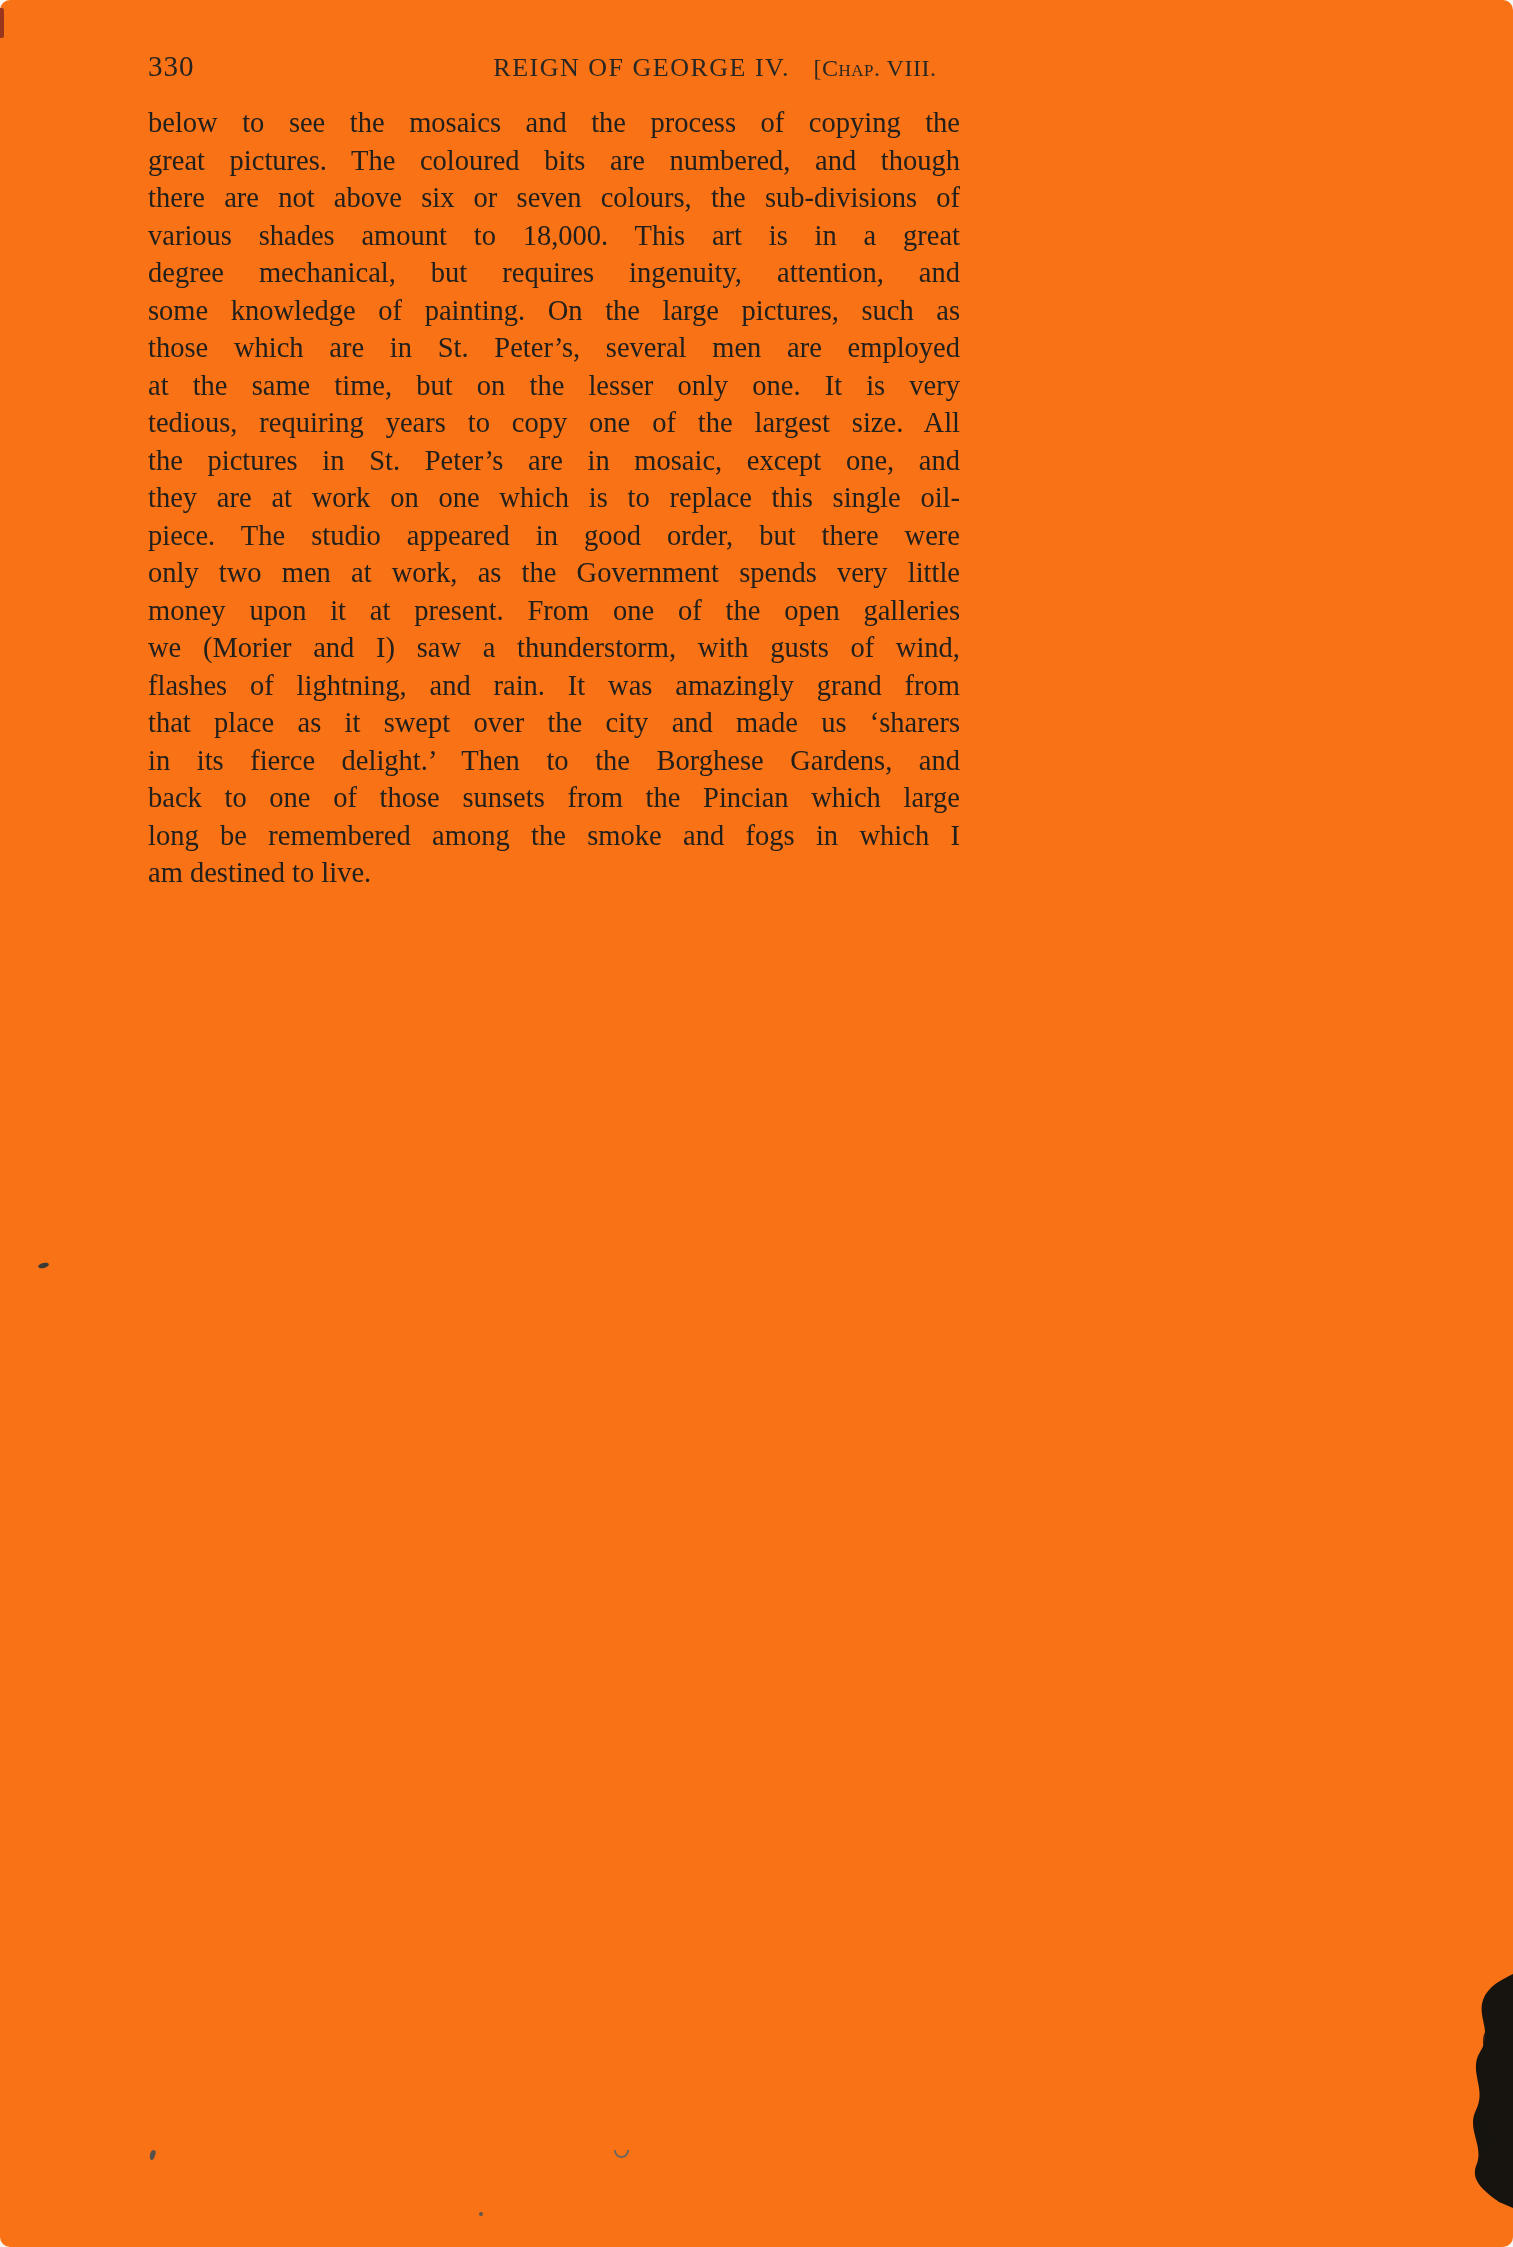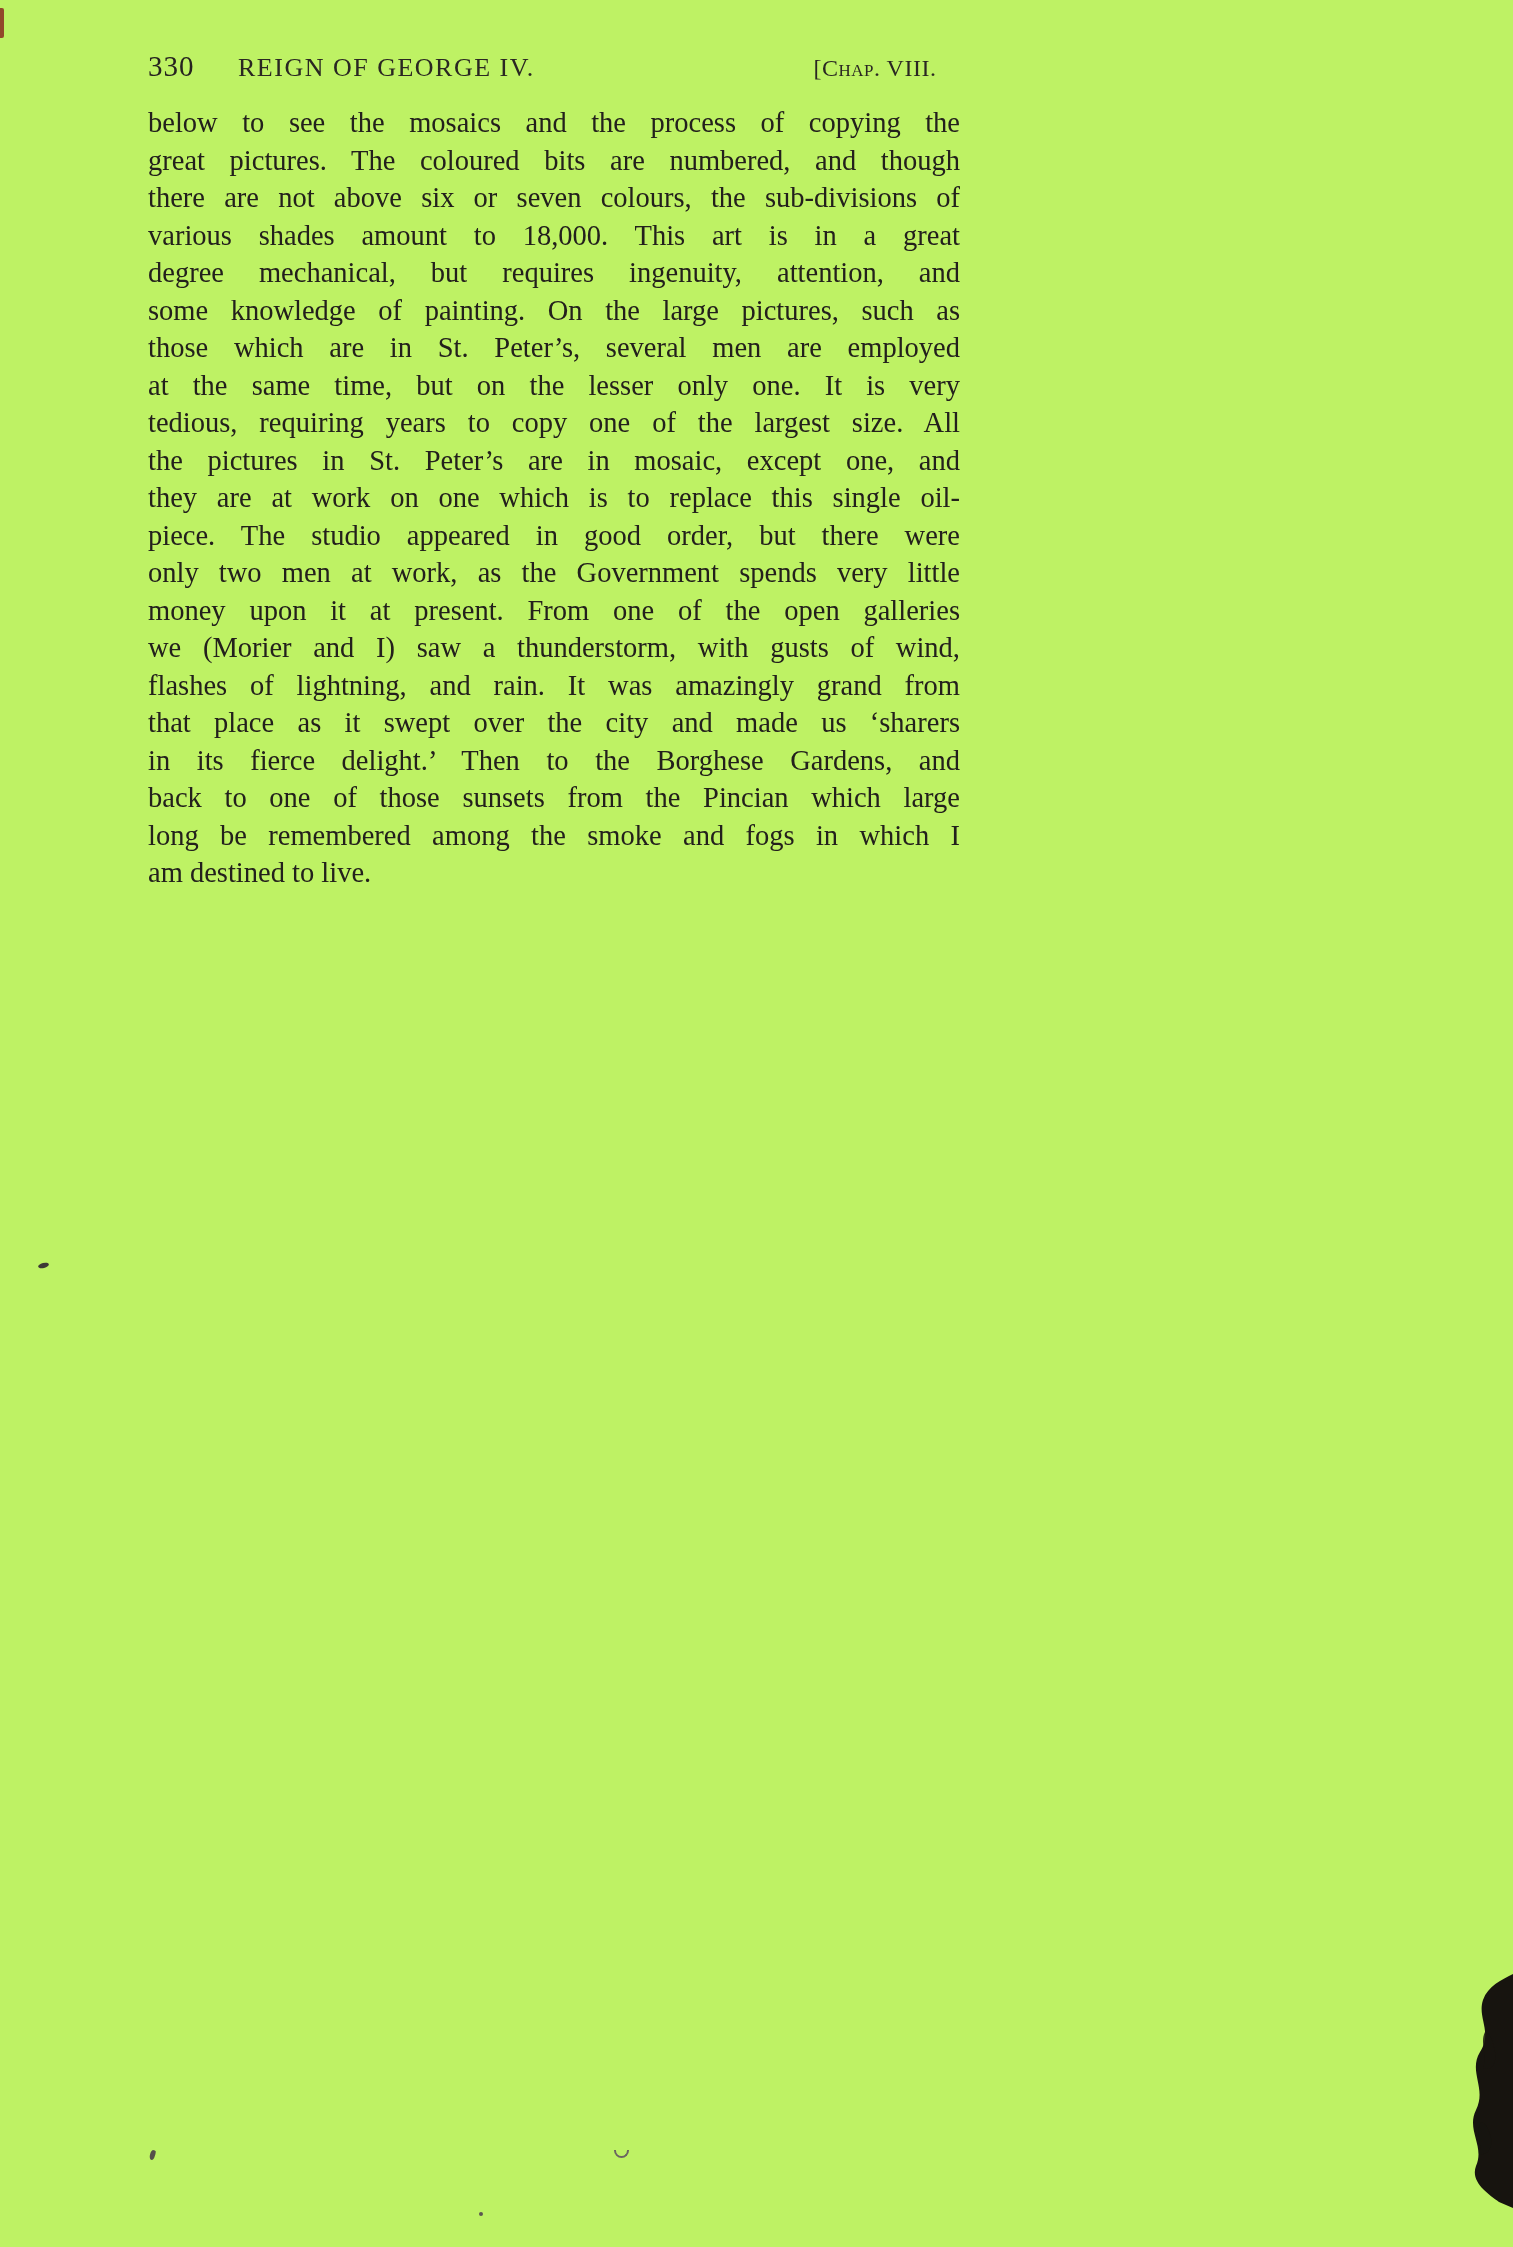--- a/index.html
+++ b/index.html
@@ -10,42 +10,43 @@
     width: 1513px;
     height: 2247px;
     position: relative;
     background: #f6f6f2;
     overflow: hidden;
     font-family: "Liberation Serif", "DejaVu Serif", serif;
   }
   .page {
     position: absolute;
     inset: 0;
-    background: #bef264;
+    background: #f97316;
     color: #26231f;
+    border-radius: 10px;
   }
   
   .header-row {
     position: absolute;
     left: 148px;
     top: 50px;
     width: 812px;
     display: flex;
     align-items: baseline;
     justify-content: space-between;
   }
   .page-number {
     font-size: 29px;
     letter-spacing: 1px;
     min-width: 90px;
     text-align: left;
   }
   .running-title {
     flex: 1;
-    text-align: left;
+    text-align: right;
     font-size: 26px;
     letter-spacing: 1.5px;
     color: #2a2722;
   }
   .chapter-header {
     min-width: 170px;
     text-align: center;
     font-size: 24px;
     font-variant: small-caps;
     letter-spacing: 0.5px;

